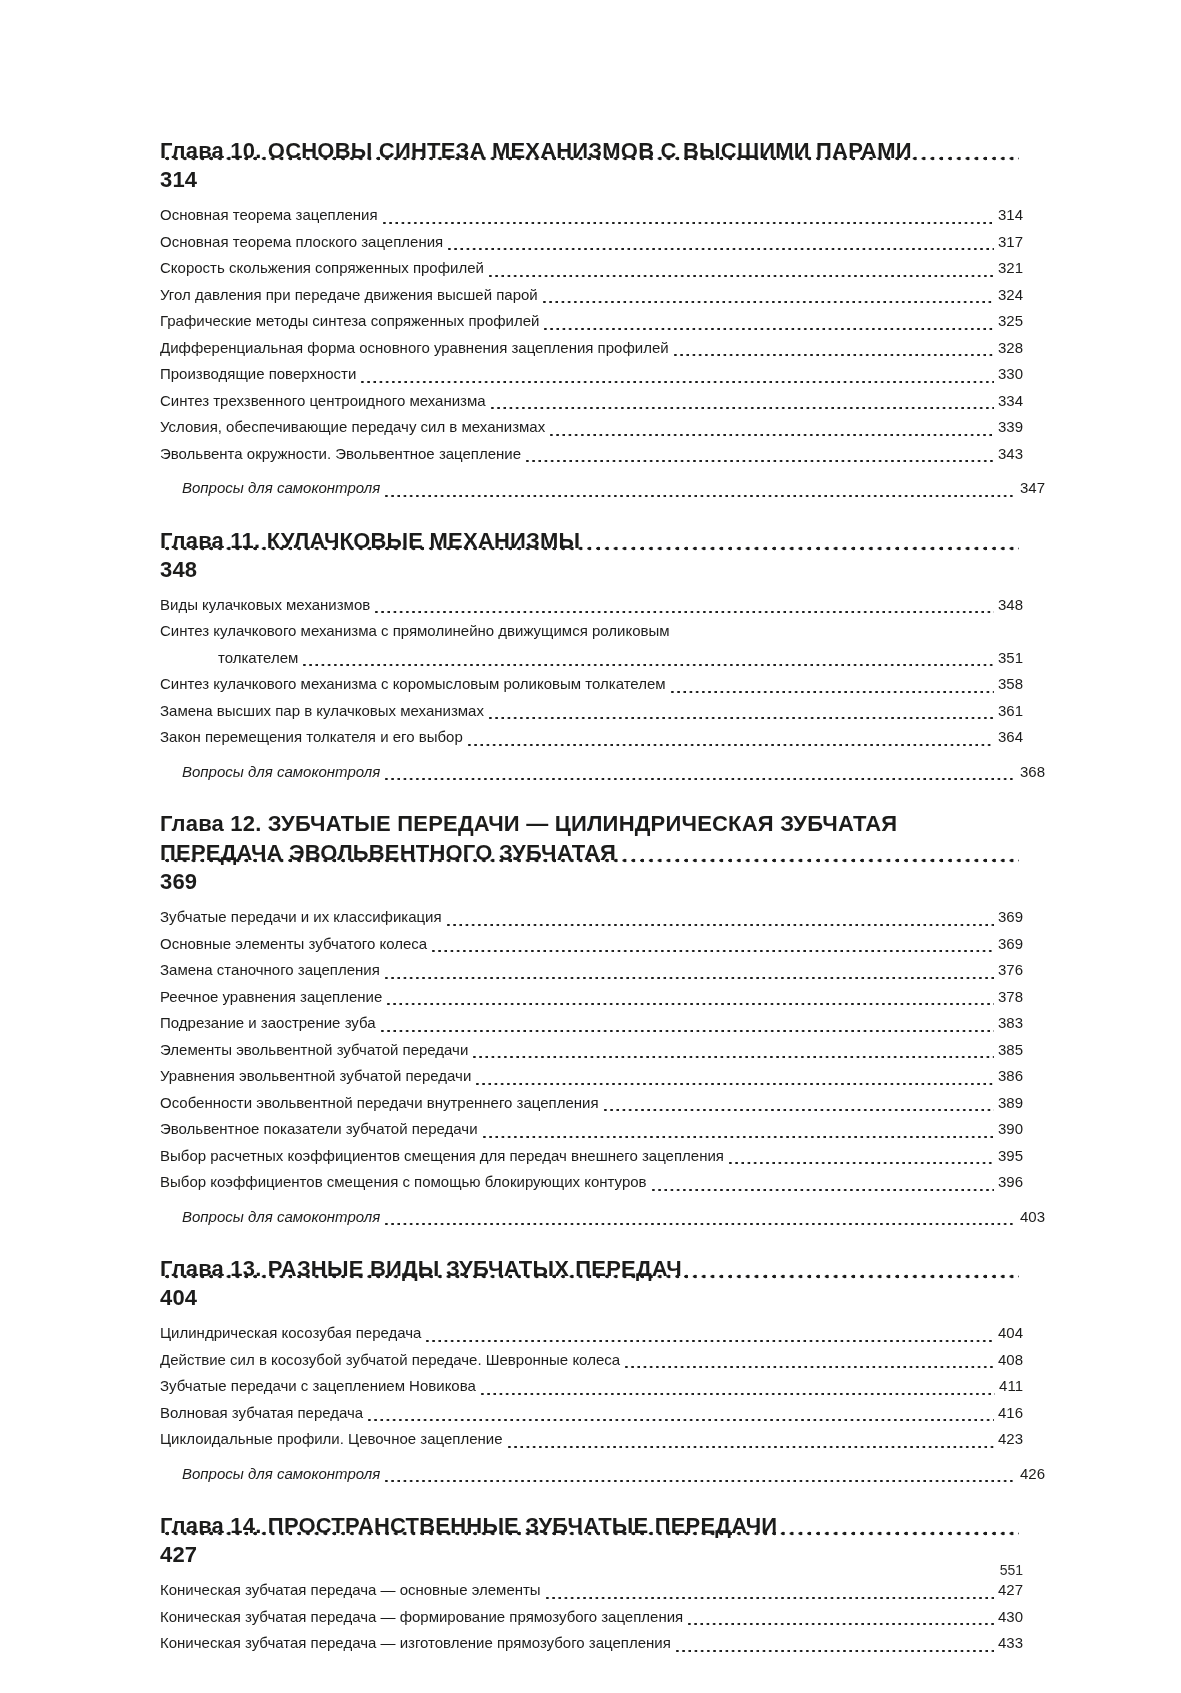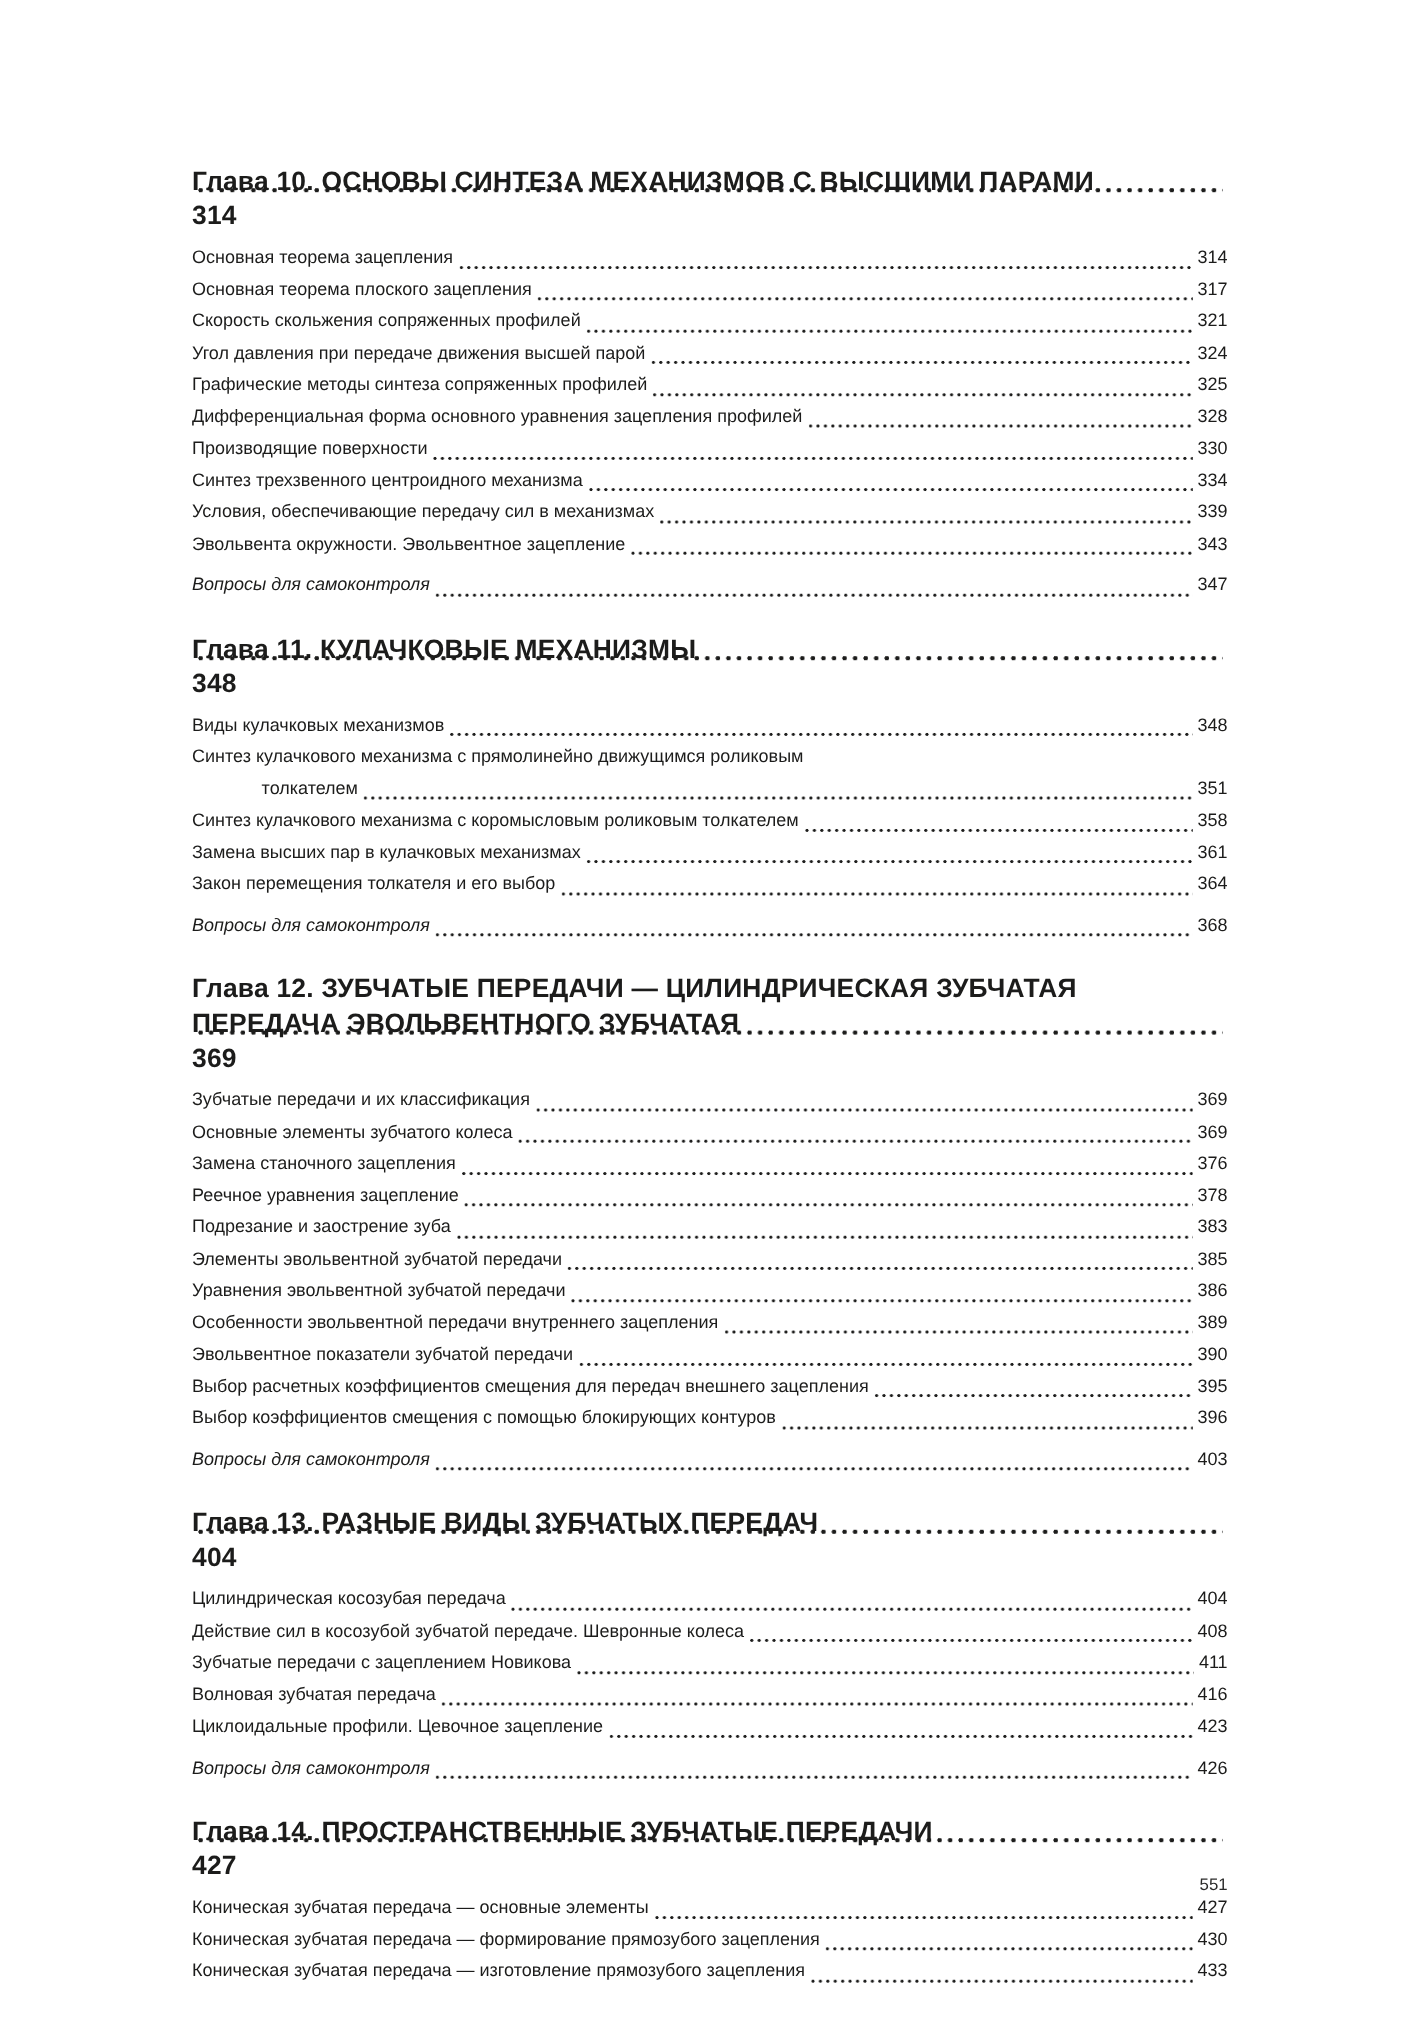--- a/index.html
+++ b/index.html
@@ -41,21 +41,21 @@
 
   .entry-row {
     font-size: 15px;
     line-height: 26.5px;
     font-weight: 400;
   }
 
   .title { white-space: nowrap; }
   .cont-indent { padding-left: 58px; text-align: right; }
 
-  .selfcheck-row { margin-top: 8px; }
+  .selfcheck-row { margin-top: 8px; margin-left: 22px; }
   .selfcheck-row .title { font-style: italic; }
   .selfcheck-row .pagenum { font-style: normal; }
 
   .pagenum { white-space: nowrap; }
 
   
   .leader {
     flex: 1 1 auto;
     min-width: 14px;
     align-self: stretch;

